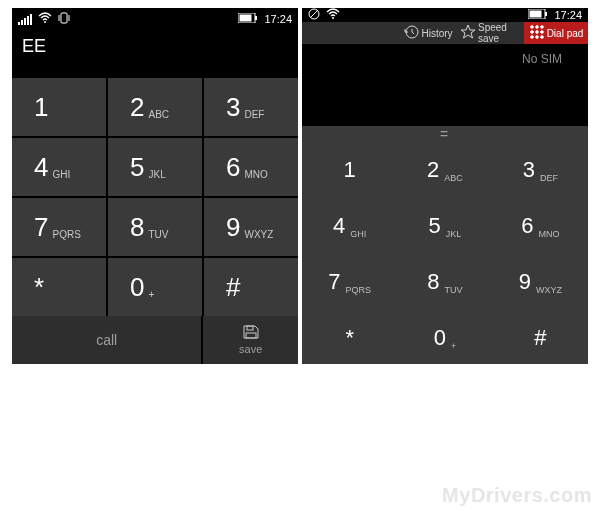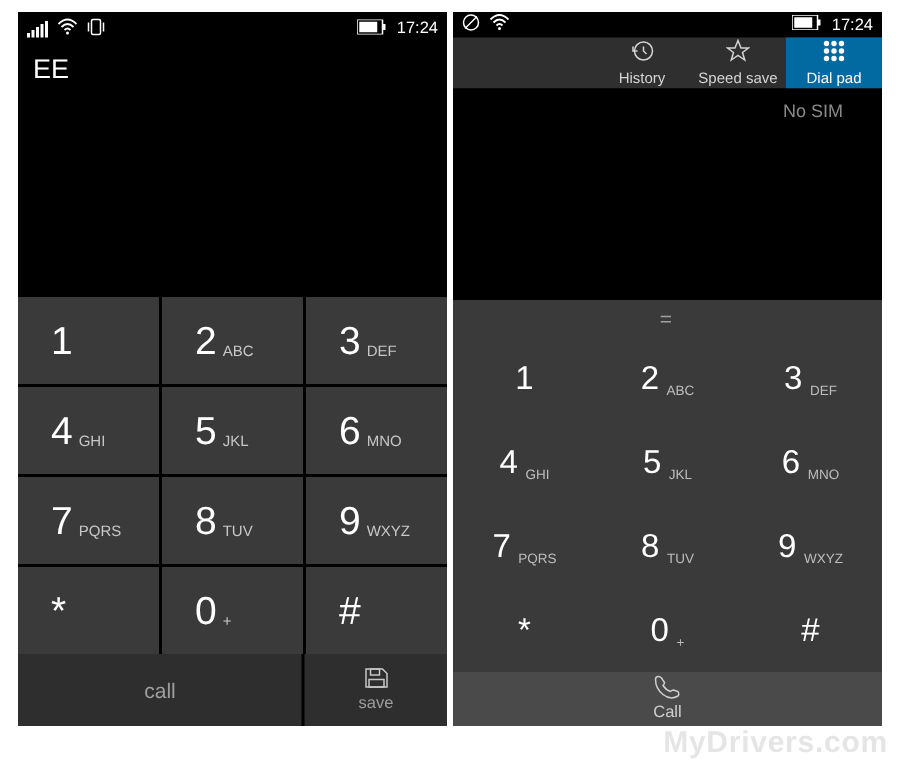--- a/index.html
+++ b/index.html
@@ -14,21 +14,21 @@
   .canvas {
     position: relative;
     width: 576px;
     height: 496px;
     margin: 8px 12px;
     display: flex;
     gap: 4px;
   }
   .phone {
     width: 286px;
-    height: 476px;
+    height: 356px;
     background: #000;
     position: relative;
     display: flex;
     flex-direction: column;
     overflow: hidden;
   }
   
   .statusbar {
     height: 22px;
     display: flex;
@@ -89,24 +89,24 @@
     gap:1px;
   }
   .savebtn8 .lbl { font-size:11px; }
 
   
   .tabs {
     height:42px; background:#2f2f2f; display:flex; align-items:stretch;
     justify-content:flex-end;
   }
   .tab {
-    width:64px; display:flex; flex-direction:column; align-items:center;
+    width:64px; display:flex; flex-direction:row; align-items:center;
     justify-content:center; color:#d4d4d4; font-size:10px; gap:2px; cursor:pointer;
   }
-  .tab.active { background:#0369a1; color:#fff; }
+  .tab.active { background:#b91c1c; color:#fff; }
   .tab svg { stroke:#d4d4d4; }
   .tab.active svg { stroke:#fff; }
 
   .nosim {
     height:100px; background:#000; color:#8a8a8a; font-size:12px;
     display:flex; justify-content:flex-end; padding:8px 26px 0 0;
   }
 
   .display10 {
     height:30px; background:#3a3a3a; color:#a0a0a0;

